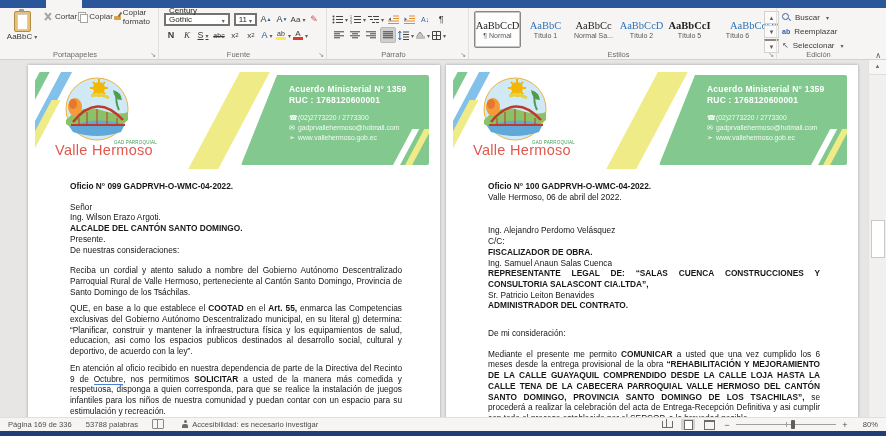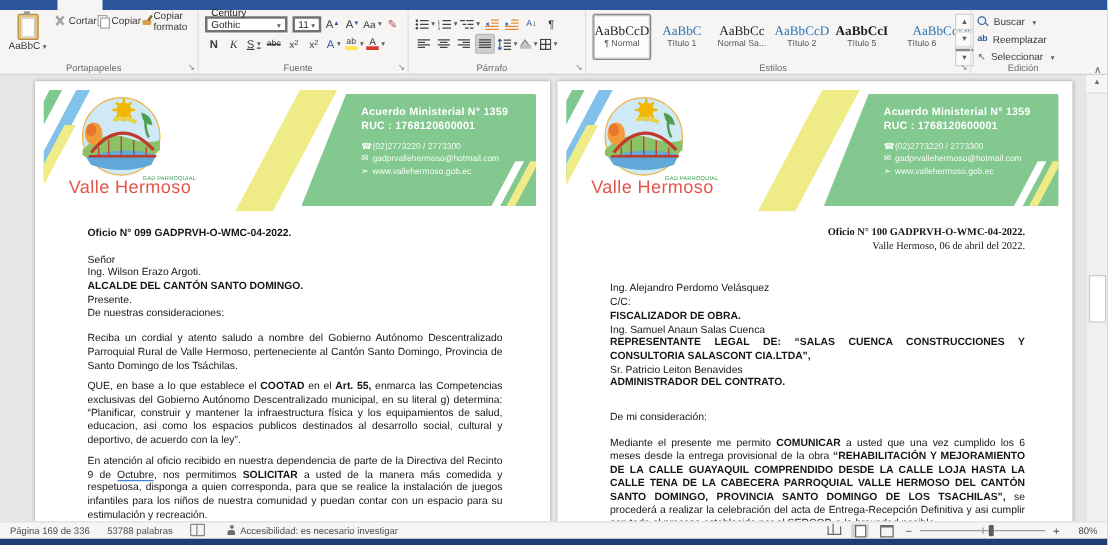--- a/index.html
+++ b/index.html
@@ -89,21 +89,21 @@
   .rs1{right:22px;background:#ffffff;} .rs2{right:10px;background:var(--stripe-yellow);}
   .gp-stripes{position:absolute;right:0;top:0;bottom:0;width:40px;overflow:hidden;}
   
   .logoWrap{position:absolute;left:26px;top:4px;width:120px;}
   .brand{position:absolute;left:-6px;top:66px;font-size:14.5px;color:var(--brand-red);letter-spacing:.3px;white-space:nowrap;}
   .brandsub{position:absolute;left:52px;top:64px;font-size:4.5px;color:#3f9b55;background:#fff;padding:0 1px;letter-spacing:.2px;}
   
   .pbody{padding:12px 38px 0 42px;font-size:8.3px;line-height:10.7px;color:#161616;}
   .tl{min-height:10.7px;}
   .tl.just{text-align:justify;text-align-last:left;}
-  .tl.right{text-align:right;font-family:Liberation Serif, serif;}
+  .tl.right{}
   .bold{font-weight:bold;}
   .ulink{border-bottom:1.3px solid #4a7fd8;}
   
   .status{position:absolute;left:0;right:0;bottom:5px;height:14px;background:#f6f5f4;border-top:1px solid #e1dfdd;
           display:flex;align-items:center;font-size:7.6px;color:#4f4d4b;padding:0 8px;box-sizing:border-box;}
   .stitem{margin-right:14px;white-space:nowrap;}
   .bookic{position:relative;display:inline-block;width:10px;height:8px;border:1px solid #8a8886;border-radius:1px;margin-right:3px;vertical-align:-1px;}
   .bookic:before{content:"";position:absolute;left:4px;top:0;bottom:0;width:1px;background:#8a8886;}
   .accic{position:relative;display:inline-block;width:8px;height:8px;margin-right:3px;vertical-align:-1px;}
   .accic:before{content:"";position:absolute;left:2.5px;top:0;width:3px;height:3px;border-radius:50%;background:#6e6c6a;}

